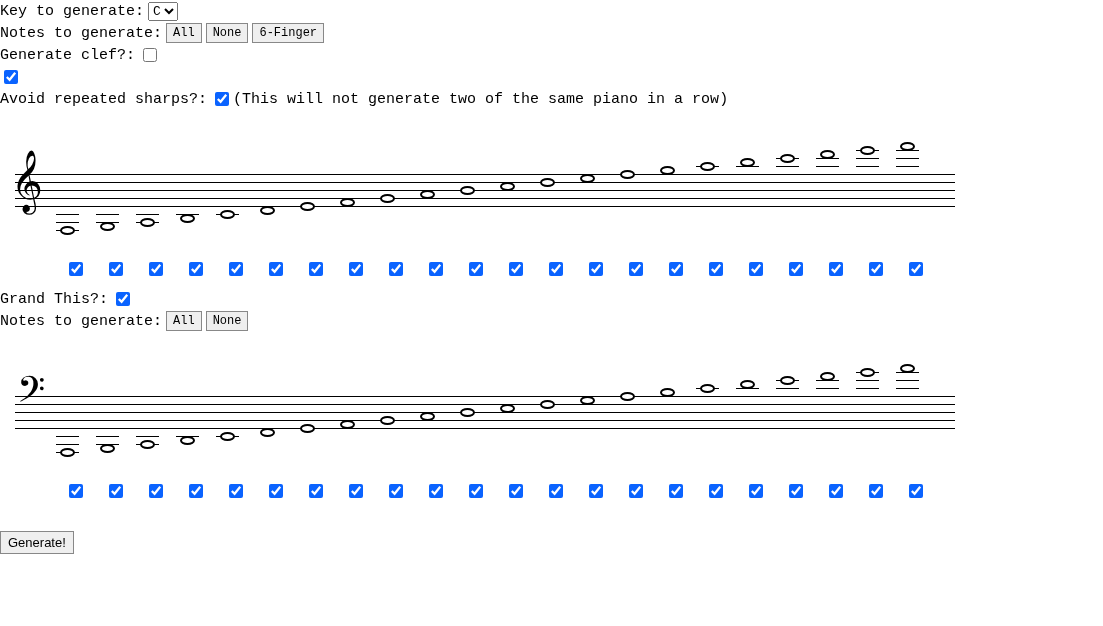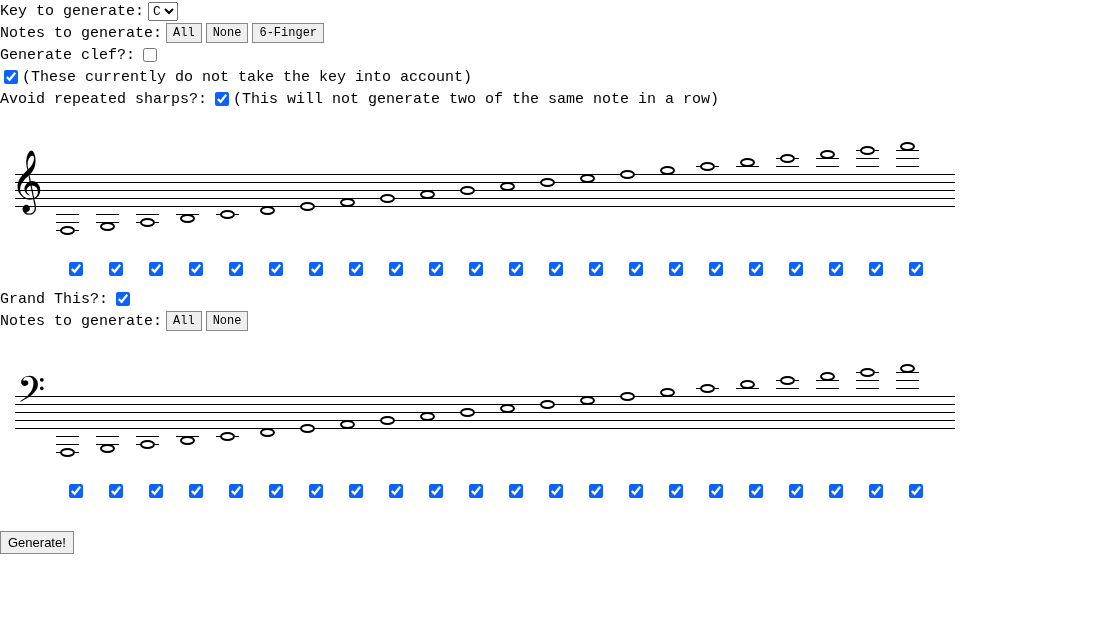--- a/index.html
+++ b/index.html
@@ -91,27 +91,26 @@
   <button>6-Finger</button>
 </div>
 
 <div class="row">
   <span>Generate clef?:</span>
   <input type="checkbox" id="cb-rests" style="">
 </div>
 
 <div class="row">
   <input type="checkbox" id="cb-acc" checked="" style="">
-  <span class="hint">(These currently do not take the key into account)</span>
 </div>
 
 <div class="row">
   <span>Avoid repeated sharps?:</span>
   <input type="checkbox" id="cb-rep" checked="" style="">
-  <span class="hint">(This will not generate two of the same note in a row)</span>
+  <span class="hint">(This will not generate two of the same piano in a row)</span>
 </div>
 
 
 <div class="staff-block">
   <div class="staff-wrap">
     <div class="notes-layer" id="treble-layer">
       <div class="staff-box" style="position:absolute;top:40px;left:0;right:0;">
         <div class="l" style="top:0"></div>
         <div class="l" style="top:8px"></div>
         <div class="l" style="top:16px"></div>

